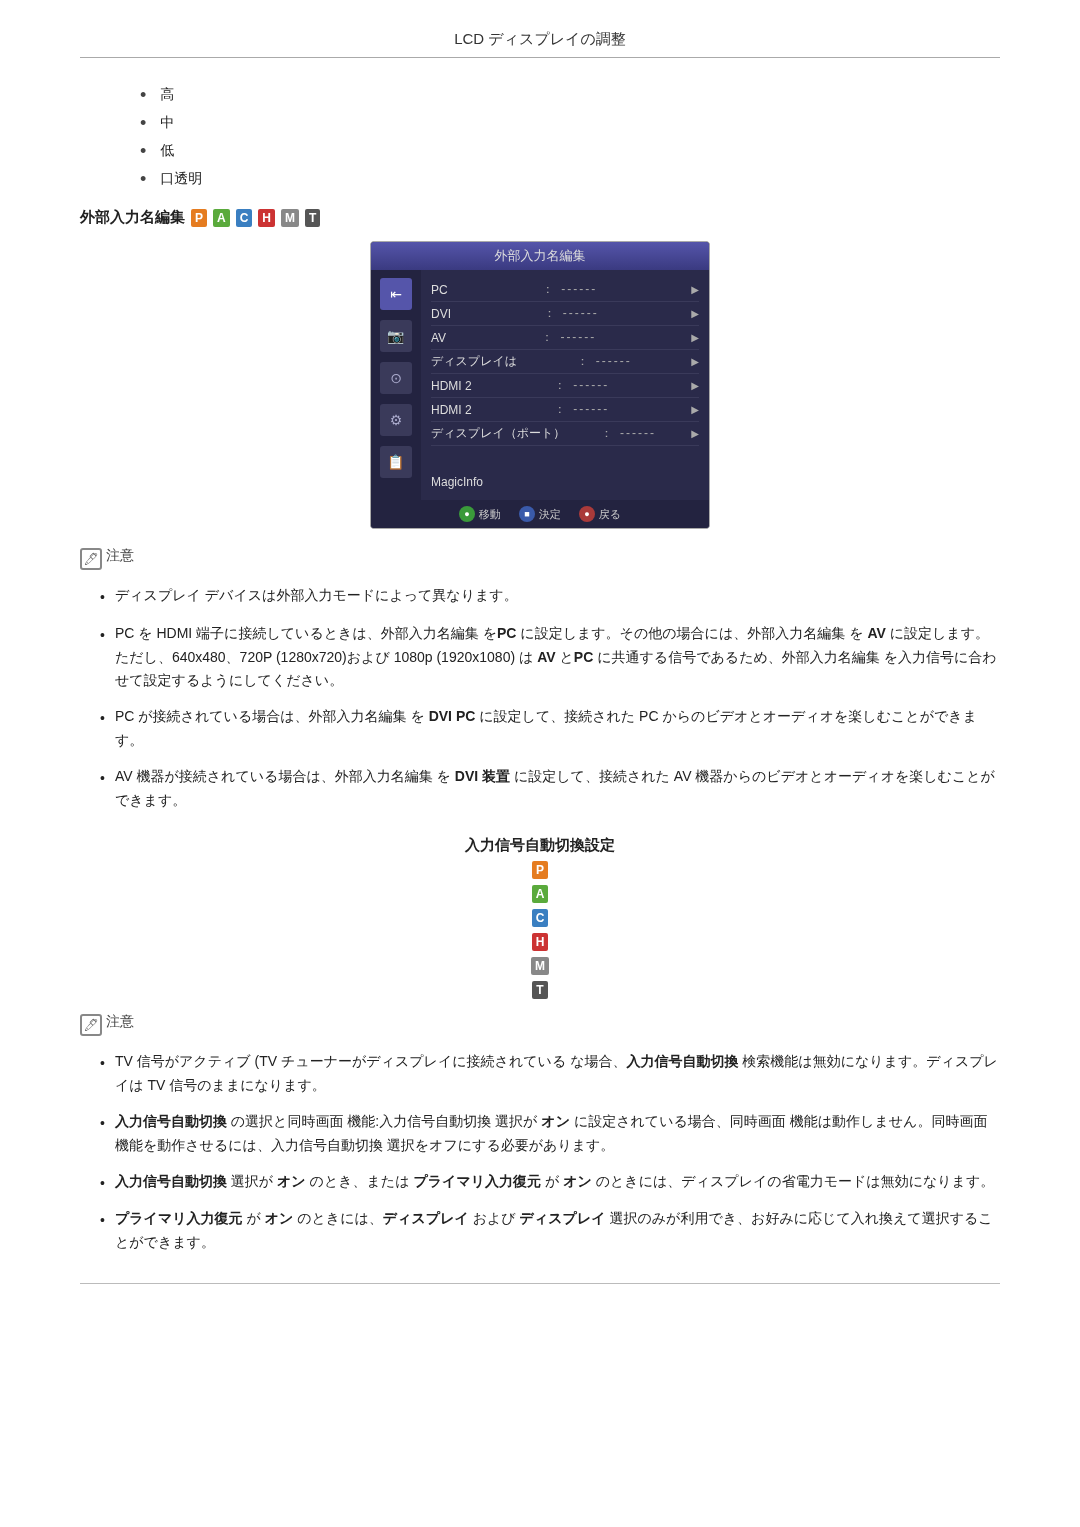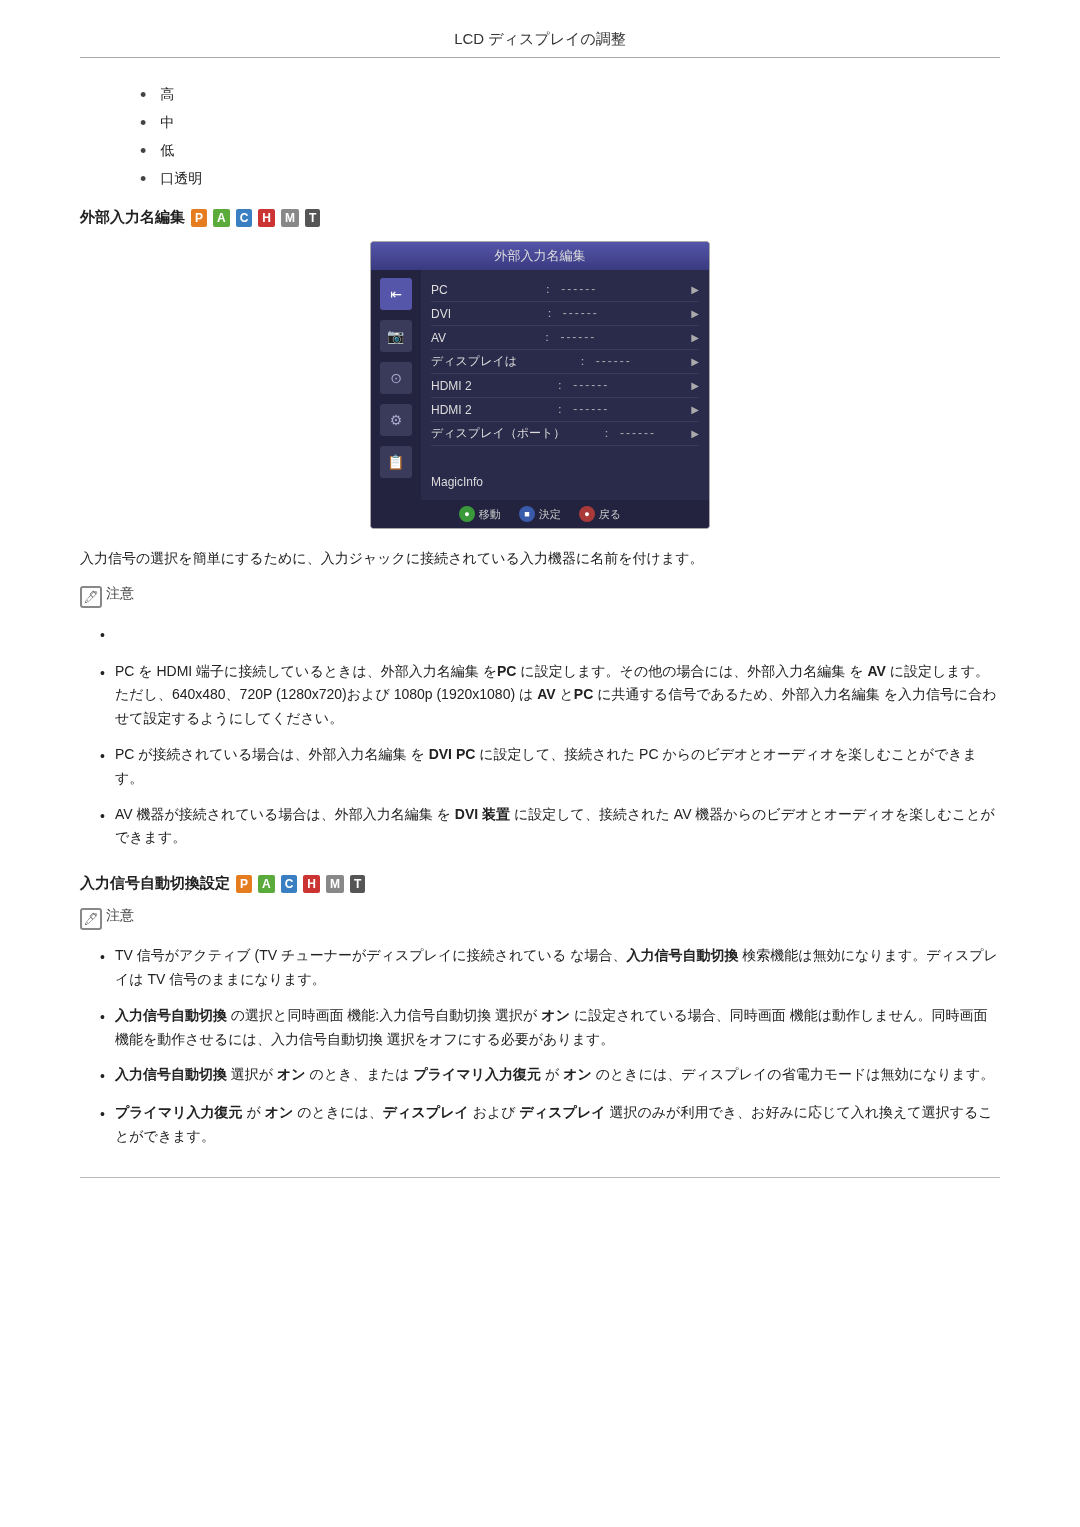--- a/index.html
+++ b/index.html
@@ -340,47 +340,47 @@
         <span class="osd-footer-icon blue">■</span>
         <span>決定</span>
       </div>
       <div class="osd-footer-btn">
         <span class="osd-footer-icon red">●</span>
         <span>戻る</span>
       </div>
     </div>
   </div>
 
-  <p class="body-text">入力信号の選択を簡単にするために、入力ジャックに接続されている入力機器に名前を付けます。</p>
 
 
   <div class="note-box">
     <span class="note-icon">🖊</span>
     <span class="note-label">注意</span>
   </div>
 
   <div class="bullet-section">
     <div class="bullet-item">
       <span class="bullet-mark">•</span>
+      <span>ディスプレイ デバイスは外部入力モードによって異なります。</span>
     </div>
     <div class="bullet-item">
       <span class="bullet-mark">•</span>
       <span>PC を HDMI 端子に接続しているときは、外部入力名編集 を<strong>PC</strong> に設定します。その他の場合には、外部入力名編集 を <strong>AV</strong> に設定します。ただし、640x480、720P (1280x720)および 1080p (1920x1080) は <strong>AV</strong> と<strong>PC</strong> に共通する信号であるため、外部入力名編集 を入力信号に合わせて設定するようにしてください。</span>
     </div>
     <div class="bullet-item">
       <span class="bullet-mark">•</span>
       <span>PC が接続されている場合は、外部入力名編集 を <strong>DVI PC</strong> に設定して、接続された PC からのビデオとオーディオを楽しむことができます。</span>
     </div>
     <div class="bullet-item">
       <span class="bullet-mark">•</span>
       <span>AV 機器が接続されている場合は、外部入力名編集 を <strong>DVI 装置</strong> に設定して、接続された AV 機器からのビデオとオーディオを楽しむことができます。</span>
     </div>
   </div>
 
-  <div class="section-heading" style="margin-top:24px;">
+  <div class="section-heading" style="margin-top:24px;flex-direction:column;">
     <span>入力信号自動切換設定</span>
     <span class="badge badge-p">P</span>
     <span class="badge badge-a">A</span>
     <span class="badge badge-c">C</span>
     <span class="badge badge-h">H</span>
     <span class="badge badge-m">M</span>
     <span class="badge badge-t">T</span>
   </div>
 
 

